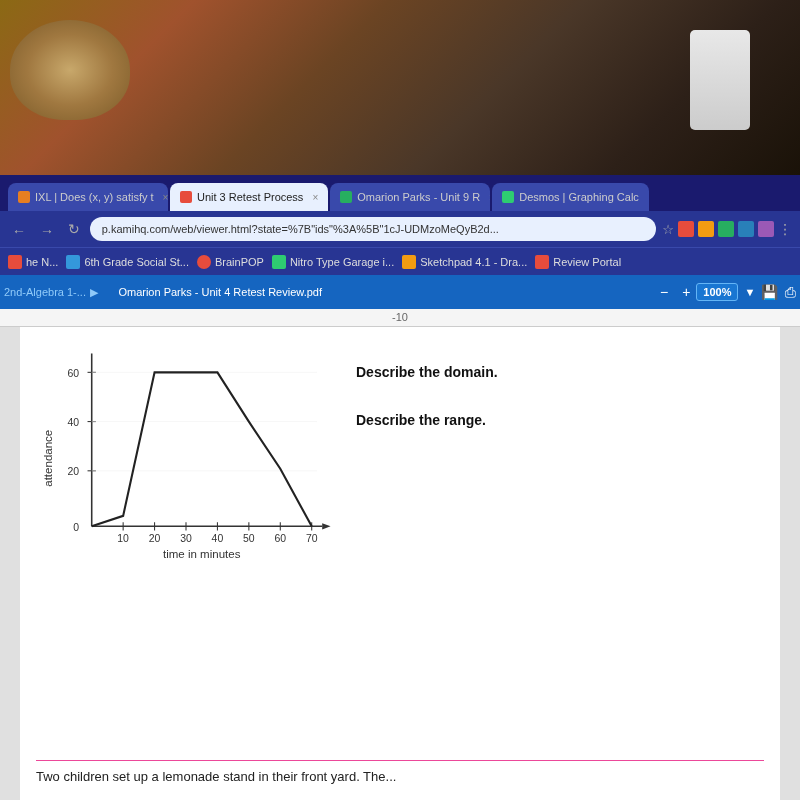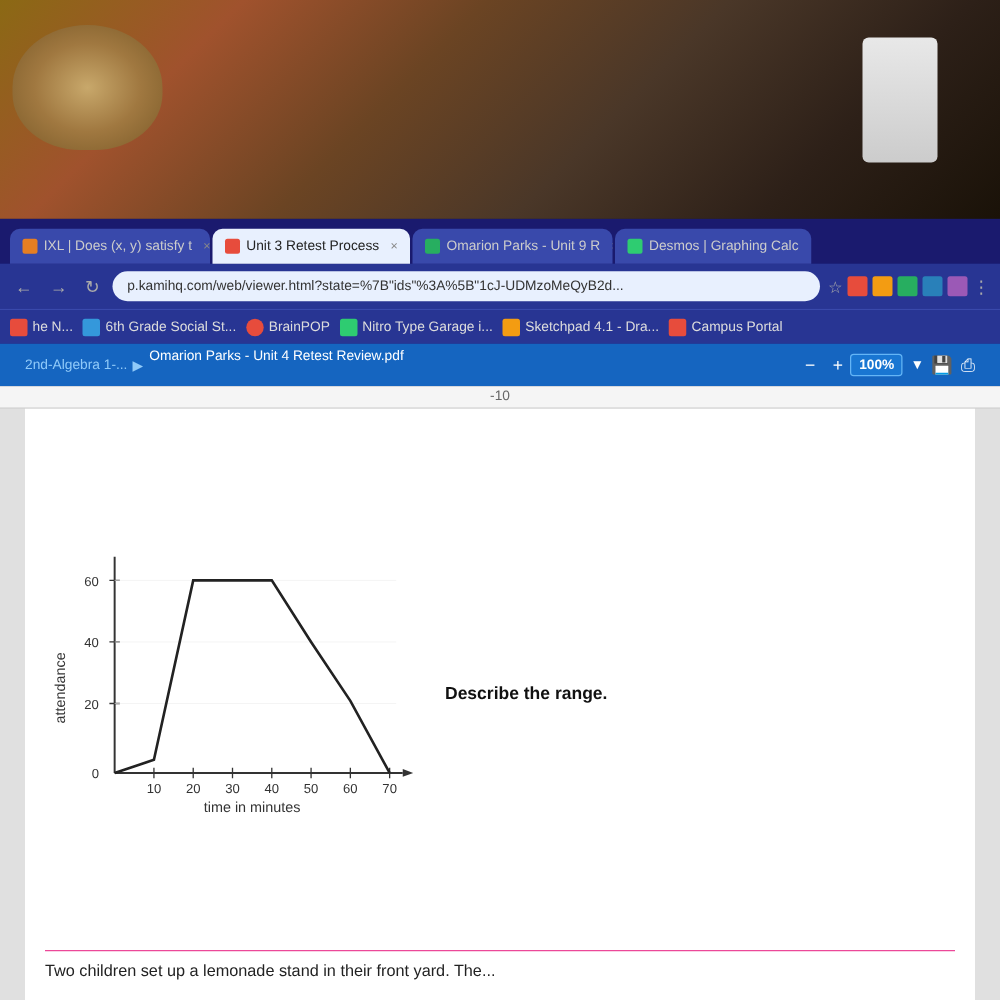--- a/index.html
+++ b/index.html
@@ -142,24 +142,25 @@
     .bookmark-icon {
       width: 14px;
       height: 14px;
       border-radius: 2px;
       flex-shrink: 0;
     }
 
     
     .pdf-toolbar {
       display: flex;
+      align-items: center;
       background: #1565c0;
-      padding: 4px 20px;
+      padding: 4px 4px;
       height: 34px;
-      gap: 5px;
+      gap: 20px;
       font-size: 11px;
       color: white;
     }
     .pdf-breadcrumb {
       display: flex;
       align-items: center;
       gap: 4px;
       font-size: 11px;
       color: #90caf9;
     }
@@ -202,21 +203,21 @@
       height: 100%;
       padding: 16px;
       display: flex;
       flex-direction: column;
       gap: 12px;
     }
 
     
     .graph-section {
       display: flex;
-      align-items: center;
+      align-items: flex-start;
       gap: 20px;
       flex: 1;
     }
 
     .graph-container {
       position: relative;
       width: 300px;
       height: 220px;
     }
 
@@ -319,21 +320,21 @@
     <div class="bookmark-item">
       <div class="bookmark-icon" style="background:#2ecc71;"></div>
       <span>Nitro Type Garage i...</span>
     </div>
     <div class="bookmark-item">
       <div class="bookmark-icon" style="background:#f39c12;"></div>
       <span>Sketchpad 4.1 - Dra...</span>
     </div>
     <div class="bookmark-item">
       <div class="bookmark-icon" style="background:#e74c3c;"></div>
-      <span>Campus Portal</span>
+      <span>Review Portal</span>
     </div>
   </div>
 
   <div class="pdf-toolbar">
     <div class="pdf-breadcrumb">
       <span style="color:#90caf9;cursor:pointer;">2nd-Algebra 1-...</span>
       <span>▶</span>
     </div>
     <span class="pdf-title">Omarion Parks - Unit 4 Retest Review.pdf</span>
     <div class="pdf-controls">
@@ -406,20 +407,23 @@
 
           <text x="155" y="205" font-size="11" fill="#333" text-anchor="middle">time in minutes</text>
 
           <polyline points="50,175 80,165 110,28 140,28 170,28 200,75 230,120 260,175" fill="none" stroke="#222" stroke-width="2"></polyline>
 
         </svg>
       </div>
 
       <div class="graph-description">
         <div>
+          <span class="desc-text">Describe the domain.</span>
+        </div>
+        <div>
           <span class="desc-text">Describe the range.</span>
         </div>
       </div>
 
     </div>
 
     <div class="bottom-text">
       <span>Two children set up a lemonade stand in their front yard. The...</span>
     </div>
 

